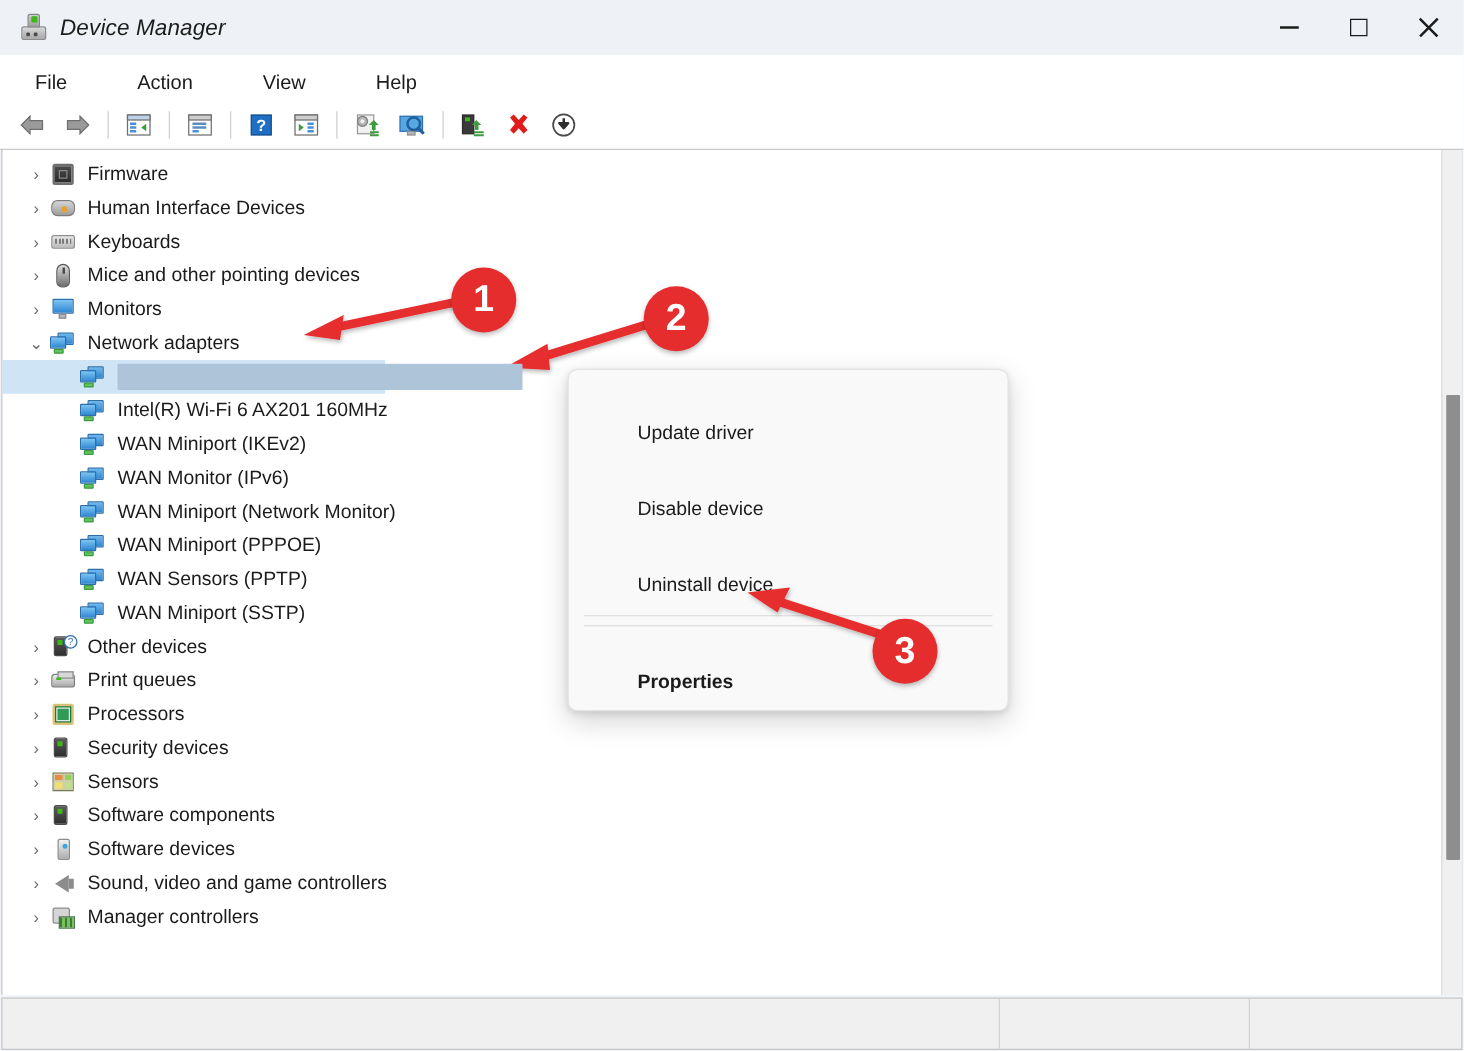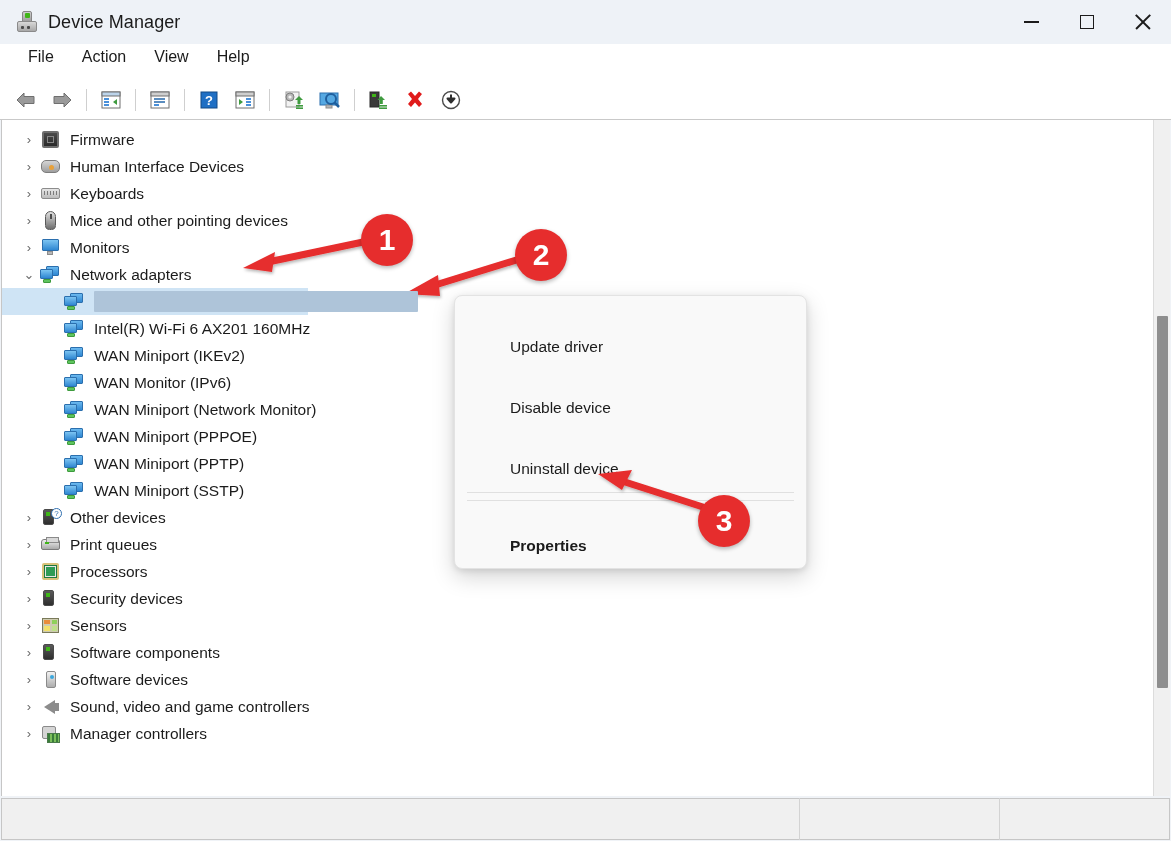--- a/index.html
+++ b/index.html
@@ -13,21 +13,21 @@
     width: 1171px; height: 841px;
     overflow: hidden;
     background: #f0f3f7;
   }
 
   
   .titlebar {
     position: absolute; left: 0; top: 0;
     width: 1171px; height: 44px;
     background: #eef2f7;
-    display: flex; align-items: center;
+    display: flex; align-items: center; font-style: italic;
   }
   .title-icon {
     width: 22px; height: 22px; margin-left: 16px; margin-right: 10px;
     position: relative; flex: none;
   }
   .title-icon .body {
     position: absolute; left: 1px; bottom: 1px; width: 20px; height: 11px;
     background: linear-gradient(180deg,#d8d8d8,#a8a8a8);
     border: 1px solid #8a8a8a; border-radius: 2px;
   }
@@ -65,22 +65,23 @@
     background: currentColor;
   }
   .glyph-close::before { transform: rotate(45deg); }
   .glyph-close::after  { transform: rotate(-45deg); }
 
   
   .menubar {
     position: absolute; left: 0; top: 44px;
     width: 1171px; height: 46px;
     background: #ffffff;
-    display: flex; align-items: flex-start; padding-left: 16px;
+    display: flex; align-items: center; padding-left: 16px;
     border-bottom: 1px solid #e2e2e2;
+    gap: 28px;
   }
   .menu-item {
     font-size: 16px; color: #1b1b1b;
     padding: 4px 12px; margin-right: 4px; border-radius: 3px;
   }
 
   
   .toolbar {
     position: absolute; left: 0; top: 80px;
     width: 1171px; height: 40px;
@@ -568,21 +569,21 @@
       </div>
 
       <div class="row child">
         <div class="devicon">
             <div class="ic-net">
               <div class="scr-back"></div>
               <div class="scr-front"></div>
               <div class="base"></div>
             </div>
           </div>
-        <div class="rowlabel">WAN Miniport (PPTP)</div>
+        <div class="rowlabel">WAN Sensors (PPTP)</div>
       </div>
 
       <div class="row child">
         <div class="devicon">
             <div class="ic-net">
               <div class="scr-back"></div>
               <div class="scr-front"></div>
               <div class="base"></div>
             </div>
           </div>

